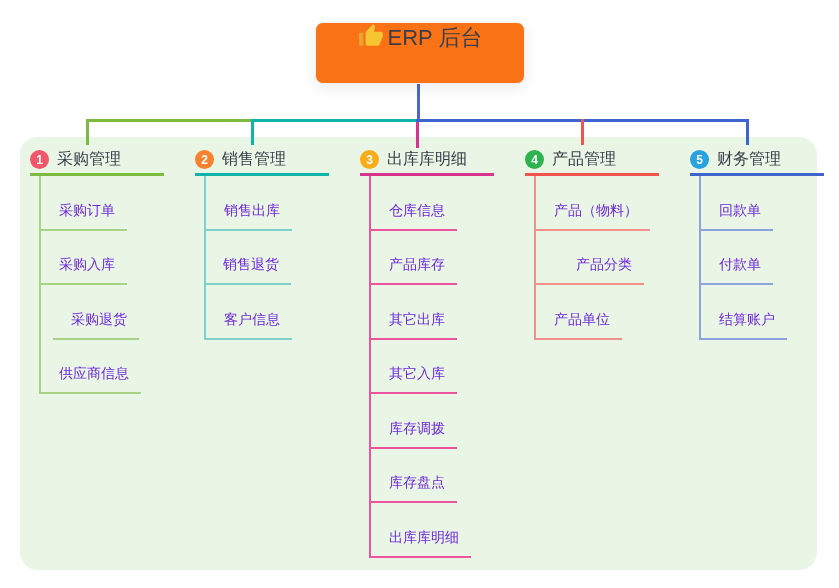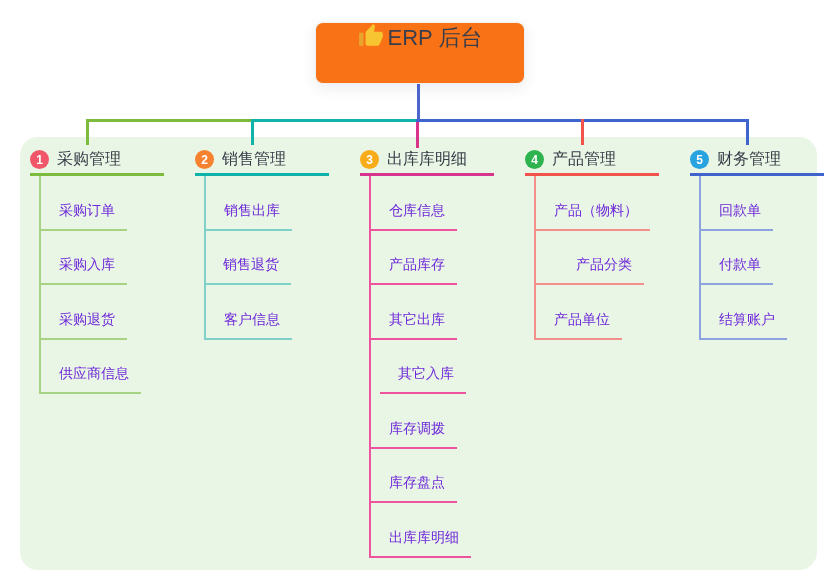--- a/index.html
+++ b/index.html
@@ -79,21 +79,21 @@
           <span>采购管理</span>
         </div>
         <div class="children" style="border-left-color: rgb(169, 211, 132);">
           <div class="row">
             <div class="child" style="border-bottom-color: rgb(169, 211, 132);">采购订单</div>
           </div>
           <div class="row">
             <div class="child" style="border-bottom-color: rgb(169, 211, 132);">采购入库</div>
           </div>
           <div class="row">
-            <div class="child" style="border-bottom-color: rgb(169, 211, 132);">采购退货</div>
+            <div class="child" style="border-bottom-color: rgb(169, 211, 132); margin-left: 12px;">采购退货</div>
           </div>
           <div class="row">
             <div class="child" style="border-bottom-color: rgb(169, 211, 132);">供应商信息</div>
           </div>
         </div>
       </div>
       <div class="branch-col" style="left: 195px;">
         <div class="branch-header" style="border-bottom-color: rgb(16, 179, 170);">
           <span class="badge" style="background: rgb(246, 130, 47);">2</span>
           <span>销售管理</span>
@@ -119,21 +119,21 @@
           <div class="row">
             <div class="child" style="border-bottom-color: rgb(238, 84, 158);">仓库信息</div>
           </div>
           <div class="row">
             <div class="child" style="border-bottom-color: rgb(238, 84, 158);">产品库存</div>
           </div>
           <div class="row">
             <div class="child" style="border-bottom-color: rgb(238, 84, 158);">其它出库</div>
           </div>
           <div class="row">
-            <div class="child" style="border-bottom-color: rgb(238, 84, 158); margin-left: 9px;">其它入库</div>
+            <div class="child" style="border-bottom-color: rgb(238, 84, 158);">其它入库</div>
           </div>
           <div class="row">
             <div class="child" style="border-bottom-color: rgb(238, 84, 158);">库存调拨</div>
           </div>
           <div class="row">
             <div class="child" style="border-bottom-color: rgb(238, 84, 158);">库存盘点</div>
           </div>
           <div class="row">
             <div class="child" style="border-bottom-color: rgb(238, 84, 158);">出库库明细</div>
           </div>

